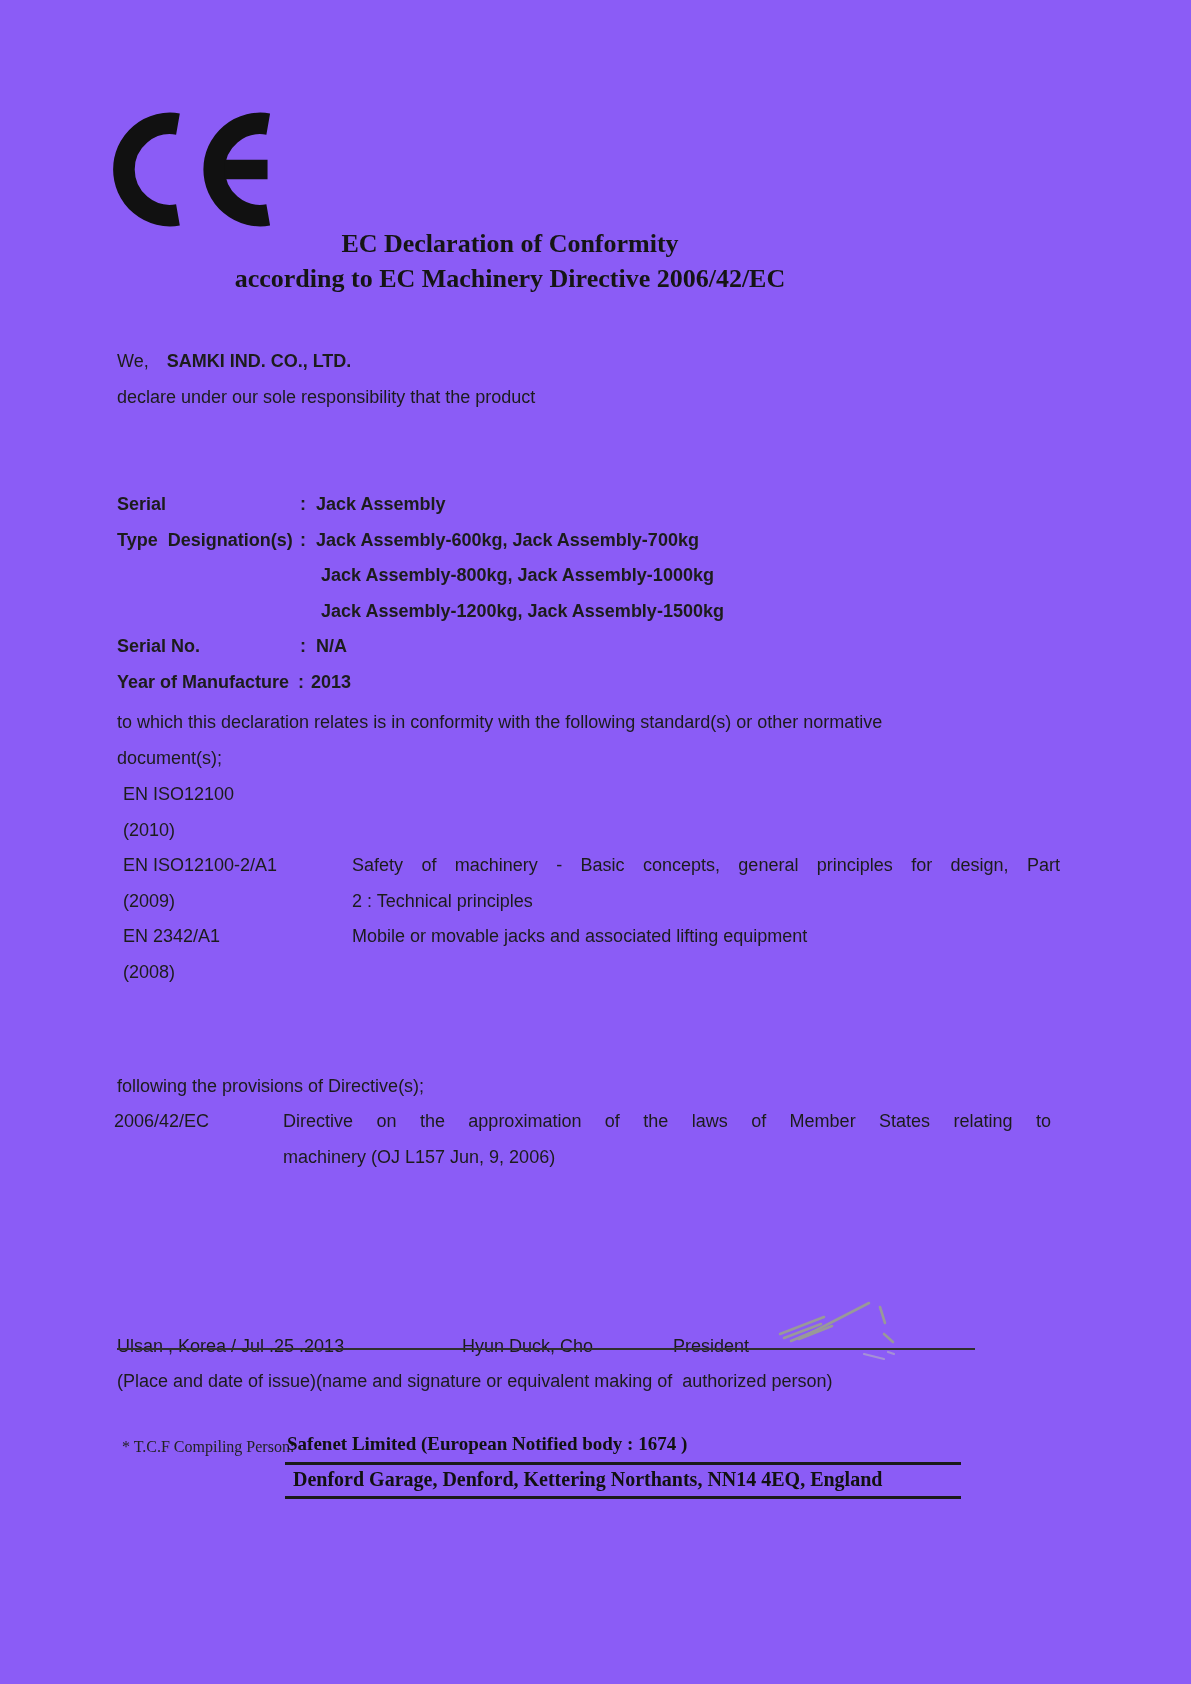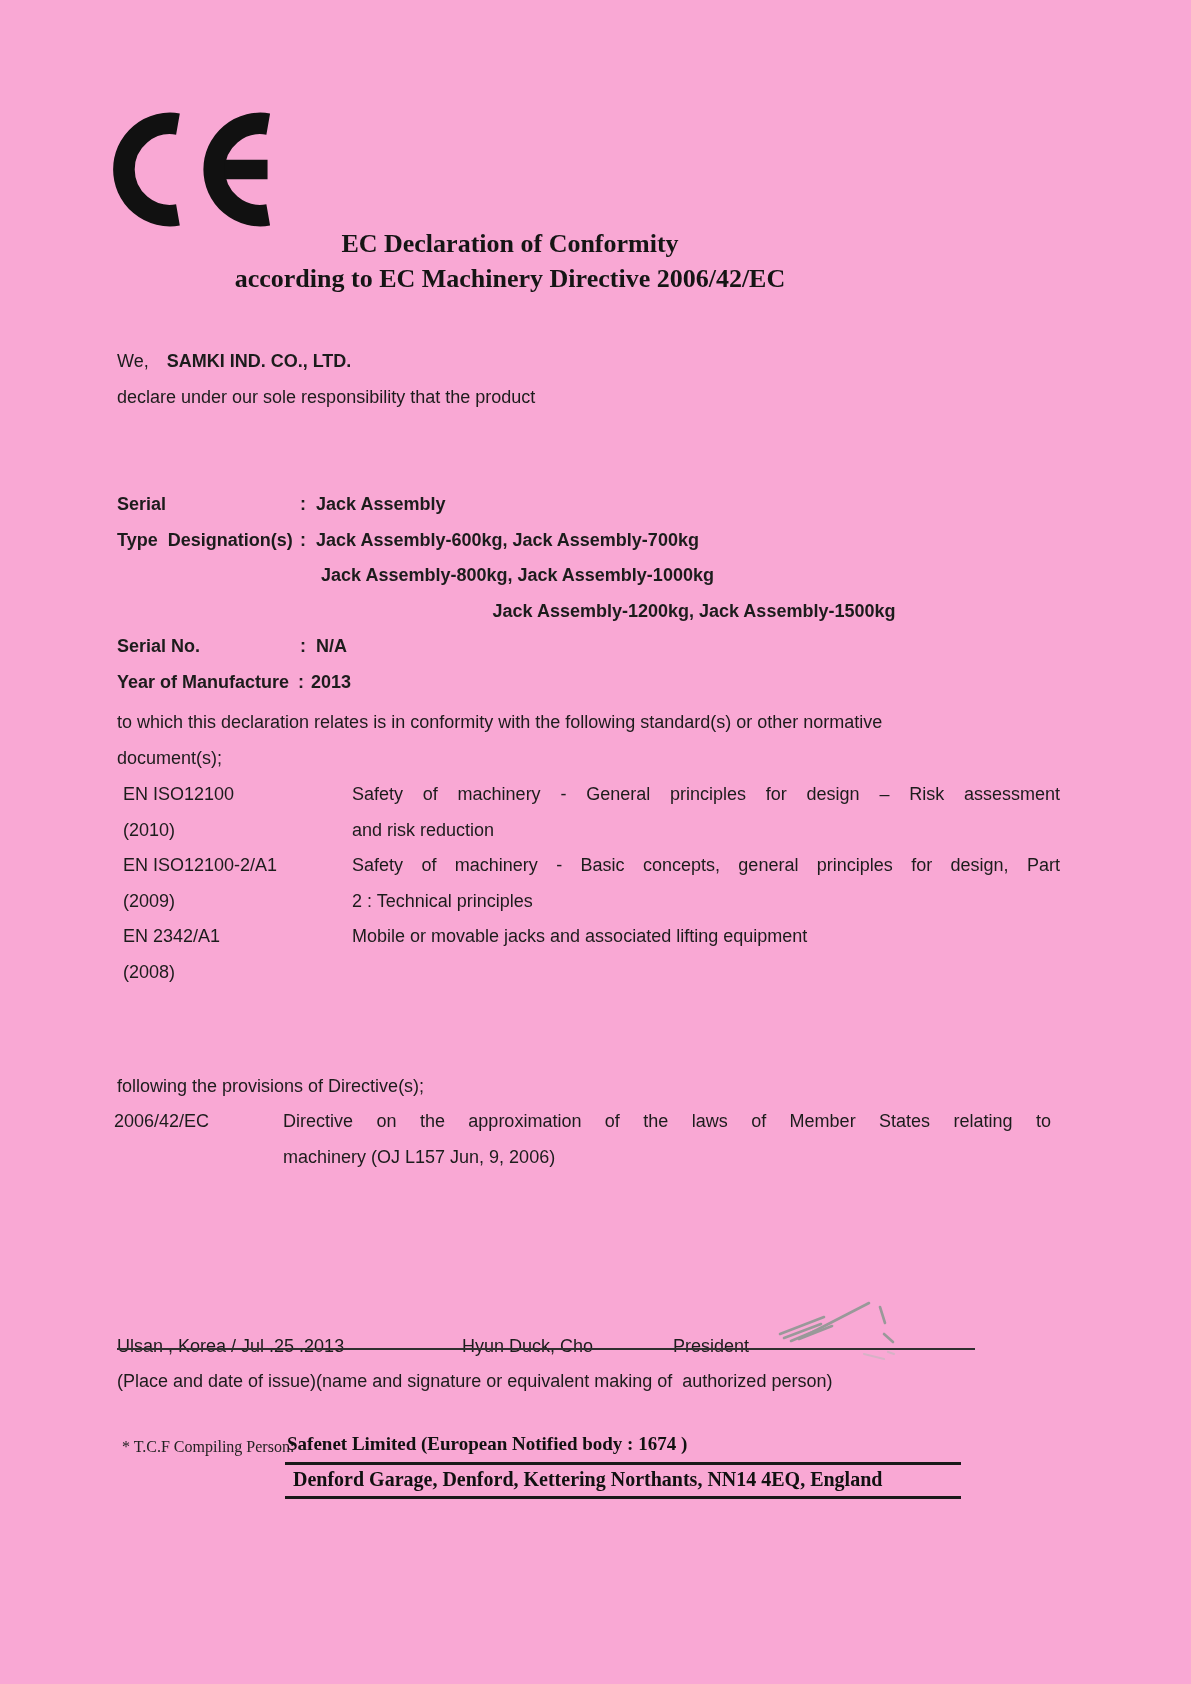--- a/index.html
+++ b/index.html
@@ -1,17 +1,17 @@
 <!DOCTYPE html>
 <html><head>
 <meta charset="utf-8">
 <style>
   html,body { margin:0; padding:0; background:#ffffff; }
   .page {
-    position:relative; width:1191px; height:1684px; background:#f9a8d4;
+    position:relative; width:1191px; height:1684px; background:#8b5cf6;
     font-family:"Liberation Sans","DejaVu Sans",sans-serif;
     color:#1c1c1c; overflow:hidden;
   }
   .abs { position:absolute; }
   .t { white-space:pre-wrap; }
   .body-txt { font-size:18px; line-height:35.5px; }
   .b { font-weight:bold; }
   .title-block {
     left:110px; top:226px; width:800px; text-align:center;
     font-family:"Liberation Serif","DejaVu Serif",serif;
@@ -83,21 +83,21 @@
       <span class="t lbl">Serial</span>
       <span class="t col">:</span>
       <span class="t val">Jack Assembly</span>
     </div>
     <div class="spec-row">
       <span class="t lbl">Type  Designation(s)</span>
       <span class="t col">:</span>
       <span class="val">
         <div class="t">Jack Assembly-600kg, Jack Assembly-700kg</div>
         <div class="t" style="padding-left:5px;">Jack Assembly-800kg, Jack Assembly-1000kg</div>
-        <div class="t" style="padding-left:5px;text-align:center;">Jack Assembly-1200kg, Jack Assembly-1500kg</div>
+        <div class="t" style="padding-left:5px;">Jack Assembly-1200kg, Jack Assembly-1500kg</div>
       </span>
     </div>
     <div class="spec-row">
       <span class="t lbl">Serial No.</span>
       <span class="t col">:</span>
       <span class="t val">N/A</span>
     </div>
     <div>
       <span class="t b">Year of Manufacture</span><span class="t year-colon">:</span><span class="t b">2013</span>
     </div>
@@ -106,24 +106,20 @@
   <div class="abs conformity body-txt">
     <div class="t">to which this declaration relates is in conformity with the following standard(s) or other normative</div>
     <div class="t">document(s);</div>
   </div>
 
   <div class="abs standards body-txt">
     <div class="std-row">
       <div>
         <div class="t">EN ISO12100</div>
         <div class="t">(2010)</div>
-      </div>
-      <div>
-        <div class="t jl">Safety of machinery - General principles for design – Risk assessment</div>
-        <div class="t">and risk reduction</div>
       </div>
     </div>
     <div class="std-row">
       <div>
         <div class="t">EN ISO12100-2/A1</div>
         <div class="t">(2009)</div>
       </div>
       <div>
         <div class="t jl">Safety of machinery - Basic concepts, general principles for design, Part</div>
         <div class="t">2 : Technical principles</div>

